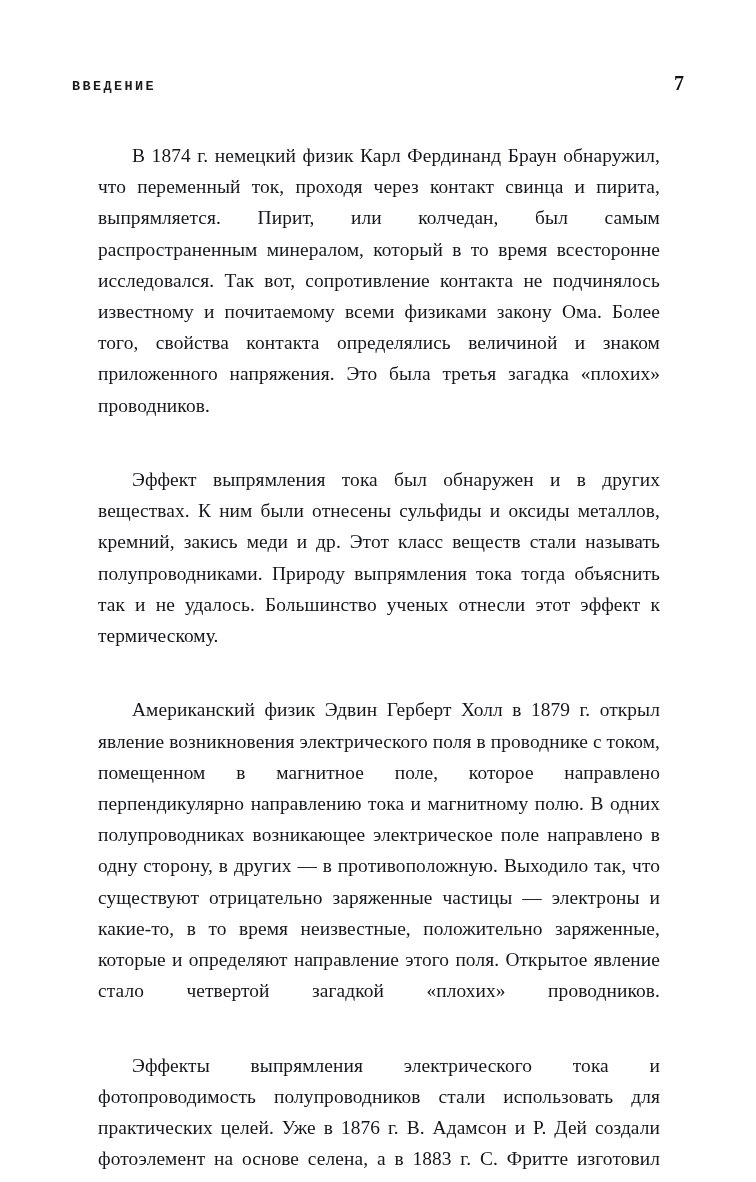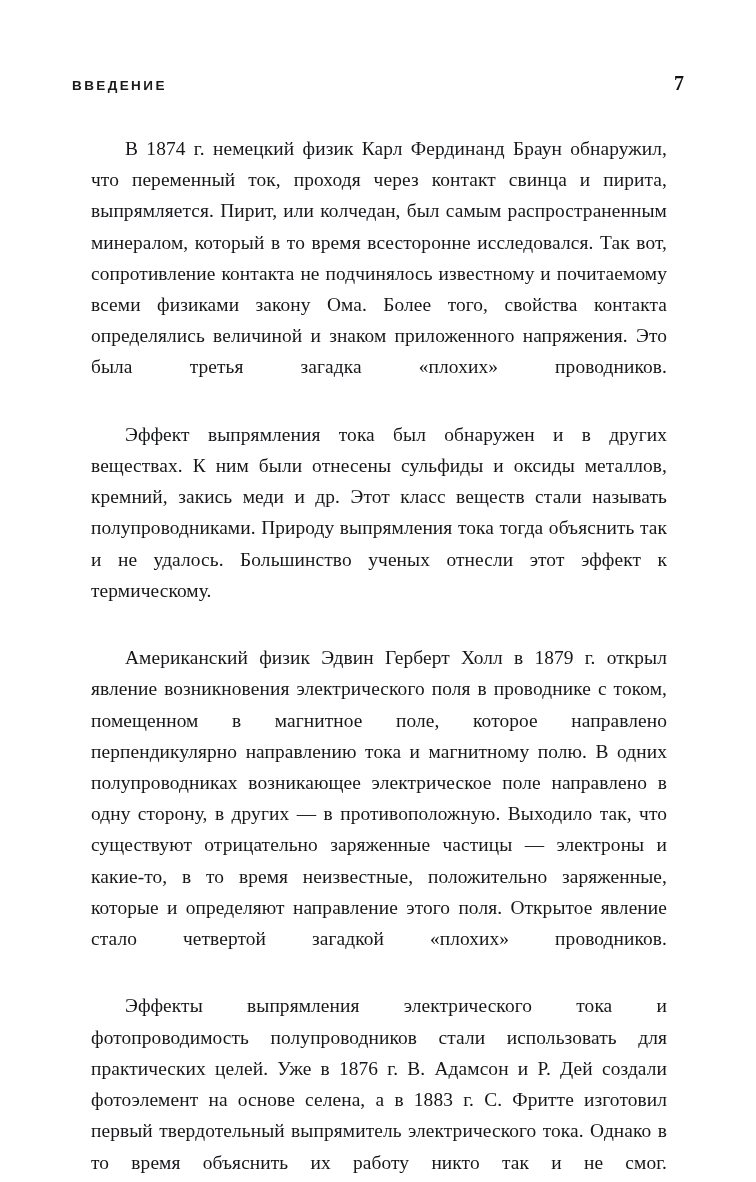--- a/index.html
+++ b/index.html
@@ -21,21 +21,21 @@
     position: absolute;
     top: 72px;
     left: 72px;
     right: 72px;
     height: 22px;
     display: flex;
     align-items: baseline;
     justify-content: space-between;
   }
   .running-head .section-name {
-    font-family: Liberation Sans, sans-serif;
+    font-family: Liberation Mono, monospace;
     font-size: 13.5px;
     letter-spacing: 2.4px;
     font-weight: 600;
     color: #1a1a1a;
     text-transform: uppercase;
   }
   .running-head .folio {
     font-family: "Liberation Serif", "DejaVu Serif", serif;
     font-size: 20px;
     font-weight: bold;
@@ -47,21 +47,21 @@
     left: 86px;
     width: 586px;
     font-size: 19.4px;
     line-height: 31.2px;
     text-align: justify;
     text-justify: inter-word;
     color: #16171a;
     letter-spacing: 0.1px;
   }
   .body-text p {
-    margin: 5px;
+    margin: 12px;
     text-indent: 34px;
   }
   .body-text p:last-child {
     text-align: justify;
   }
   
   .body-text p::after {
     content: "";
     display: inline-block;
     width: 100%;

